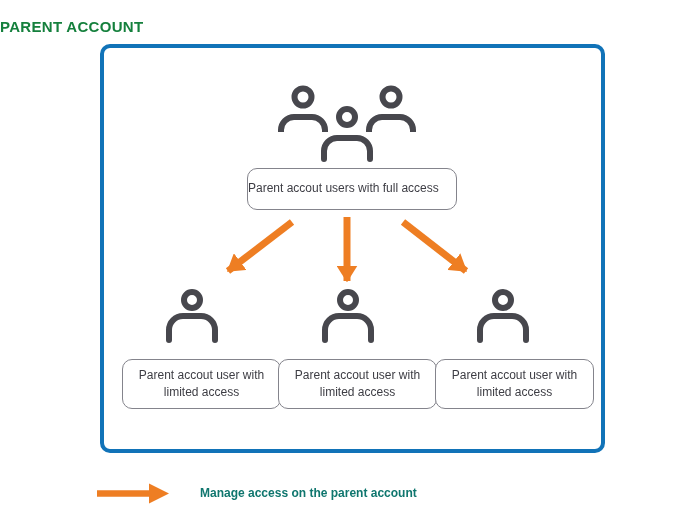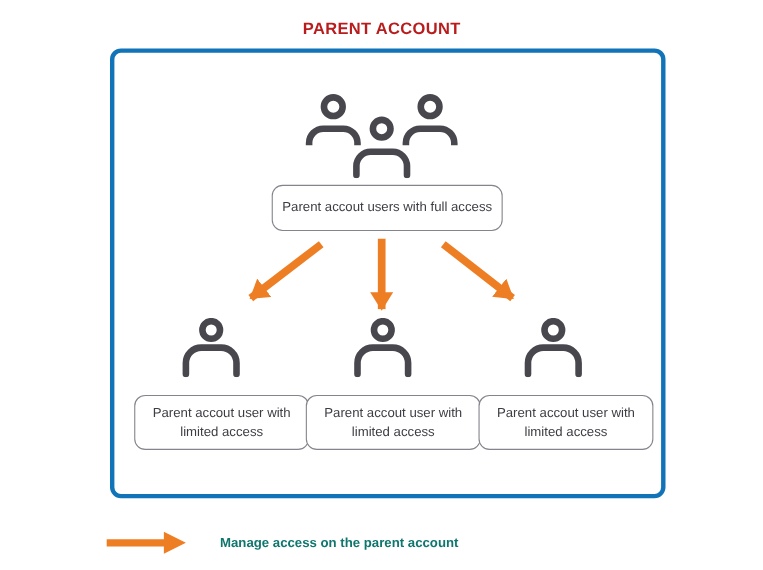--- a/index.html
+++ b/index.html
@@ -3,31 +3,31 @@
 <meta charset="utf-8">
 <style>
   html, body { margin: 0; padding: 0; }
   body {
     width: 694px; height: 518px; position: relative;
     background: #ffffff; overflow: hidden;
     font-family: "Liberation Sans", sans-serif;
   }
   .title {
     position: absolute; top: 18px; left: 0; width: 694px;
-    text-align: center; font-size: 15px; font-weight: 700;
-    letter-spacing: 0.3px; color: #b91c1c;
+    text-align: left; font-size: 15px; font-weight: 700;
+    letter-spacing: 0.3px; color: #15803d;
   }
   .frame {
     position: absolute; left: 100px; top: 44px; width: 497px; height: 401px;
     border: 4px solid #1173b8; border-radius: 10px; background: transparent;
   }
   .label-box {
     position: absolute; background: #ffffff;
     border: 1.6px solid #84848c; border-radius: 10px;
-    display: flex; align-items: center; justify-content: center;
+    display: flex; align-items: center; 
     text-align: center; font-size: 12px; color: #3d3d44; line-height: 1.42;
   }
   .full-box { left: 247px; top: 168px; width: 208px; height: 40px; white-space: nowrap; }
   .limited-box { top: 359px; width: 159px; height: 50px; padding: 0 10px; box-sizing: border-box; }
   #limited-box-1 { left: 122px; }
   #limited-box-2 { left: 278px; }
   #limited-box-3 { left: 435px; }
   .icon-abs { position: absolute; }
   #group-icon { left: 272px; top: 80px; }
   #user-icon-1 { left: 164px; top: 289px; }

